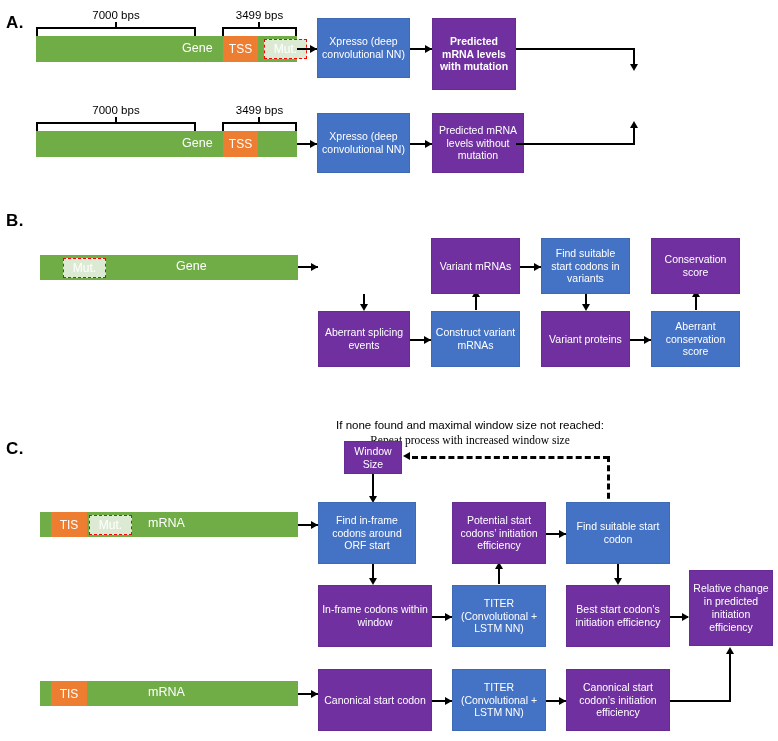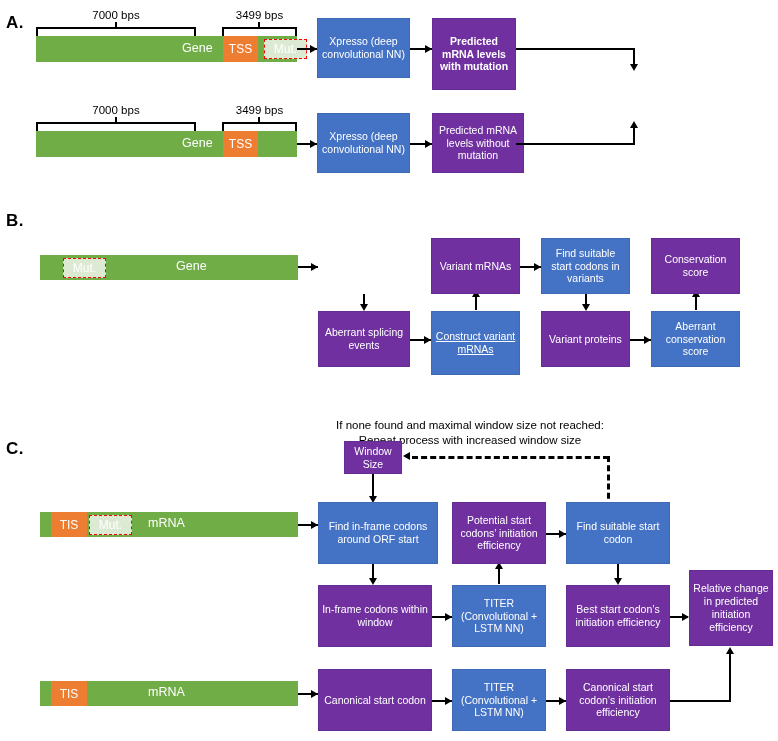--- a/index.html
+++ b/index.html
@@ -165,21 +165,21 @@
 
 
   <div class="ln v" style="left:363px;top:294px;height:12px;"></div>
   <div class="arrow down" style="left:359.5px;top:304px;"></div>
 
   <div class="box purple" style="left:318px;top:311px;width:92px;height:56px;">Aberrant splicing events</div>
 
   <div class="ln h" style="left:410px;top:339px;width:21px;"></div>
   <div class="arrow right" style="left:424px;top:335.5px;"></div>
 
-  <div class="box blue" style="left:431px;top:311px;width:89px;height:64px;text-decoration:underline;">Construct variant mRNAs</div>
+  <div class="box blue" style="left:431px;top:311px;width:89px;height:56px;">Construct variant mRNAs</div>
 
   <div class="ln v" style="left:475px;top:296px;height:14px;"></div>
   <div class="arrow up" style="left:471.5px;top:290px;"></div>
 
   <div class="box purple" style="left:431px;top:238px;width:89px;height:56px;">Variant mRNAs</div>
 
   <div class="ln h" style="left:520px;top:266px;width:21px;"></div>
   <div class="arrow right" style="left:534px;top:262.5px;"></div>
 
   <div class="box blue" style="left:541px;top:238px;width:89px;height:56px;">Find suitable start codons in variants</div>
@@ -195,41 +195,41 @@
   <div class="box blue" style="left:651px;top:311px;width:89px;height:56px;">Aberrant conservation score</div>
 
   <div class="ln v" style="left:695px;top:296px;height:14px;"></div>
   <div class="arrow up" style="left:691.5px;top:290px;"></div>
 
   <div class="box purple" style="left:651px;top:238px;width:89px;height:56px;">Conservation score</div>
 
   <div class="panel-letter" style="left:6px;top:440px;">C.</div>
 
   <div class="note" style="left:470px;top:418px;transform:translateX(-50%);">If none found and maximal window size not reached:</div>
-  <div class="note" style="left:470px;top:433px;transform:translateX(-50%);">Repeat process with increased window size</div>
+  <div class="note" style="left:470px;top:433px;transform:translateX(-50%);font-family:Liberation Serif, serif;">Repeat process with increased window size</div>
 
   <div class="box purple" style="left:344px;top:441px;width:58px;height:33px;">Window Size</div>
 
   <div class="dash h" style="left:412px;top:456px;width:197px;"></div>
   <div class="dash v" style="left:607px;top:456px;height:52px;"></div>
   <div class="arrow left" style="left:403px;top:452px;"></div>
 
   <div class="ln v" style="left:372px;top:474px;height:24px;"></div>
   <div class="arrow down" style="left:368.5px;top:496px;"></div>
 
   <div class="bar" style="left:40px;top:512px;width:258px;height:25px;">
     <span class="seg-label" style="left:108px;top:5px;">mRNA</span>
     <div class="tss" style="left:11px;width:36px;">TIS</div>
     <div class="mut" style="left:49px;top:3px;width:43px;height:20px;">Mut.</div>
   </div>
 
   <div class="ln h" style="left:298px;top:524px;width:20px;"></div>
   <div class="arrow right" style="left:311px;top:520.5px;"></div>
 
-  <div class="box blue" style="left:318px;top:502px;width:120px;height:62px;">Find in-frame codons around ORF start</div>
+  <div class="box blue" style="left:318px;top:502px;width:98px;height:62px;">Find in-frame codons around ORF start</div>
 
   <div class="ln v" style="left:372px;top:564px;height:16px;"></div>
   <div class="arrow down" style="left:368.5px;top:578px;"></div>
 
   <div class="box purple" style="left:318px;top:585px;width:114px;height:62px;">In-frame codons within window</div>
 
   <div class="ln h" style="left:432px;top:616px;width:20px;"></div>
   <div class="arrow right" style="left:445px;top:612.5px;"></div>
 
   <div class="box blue" style="left:452px;top:585px;width:94px;height:62px;">TITER (Convolutional + LSTM NN)</div>

